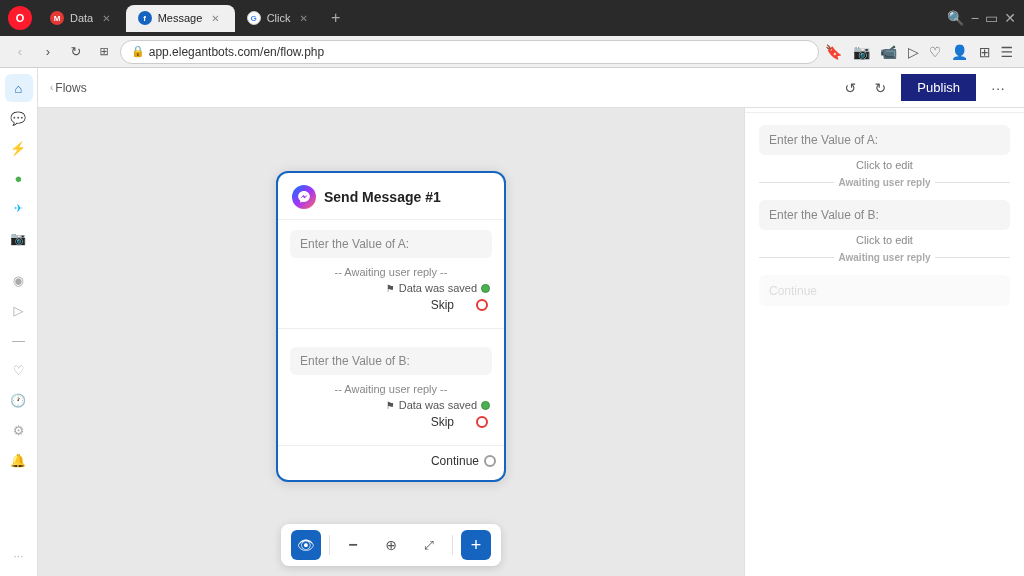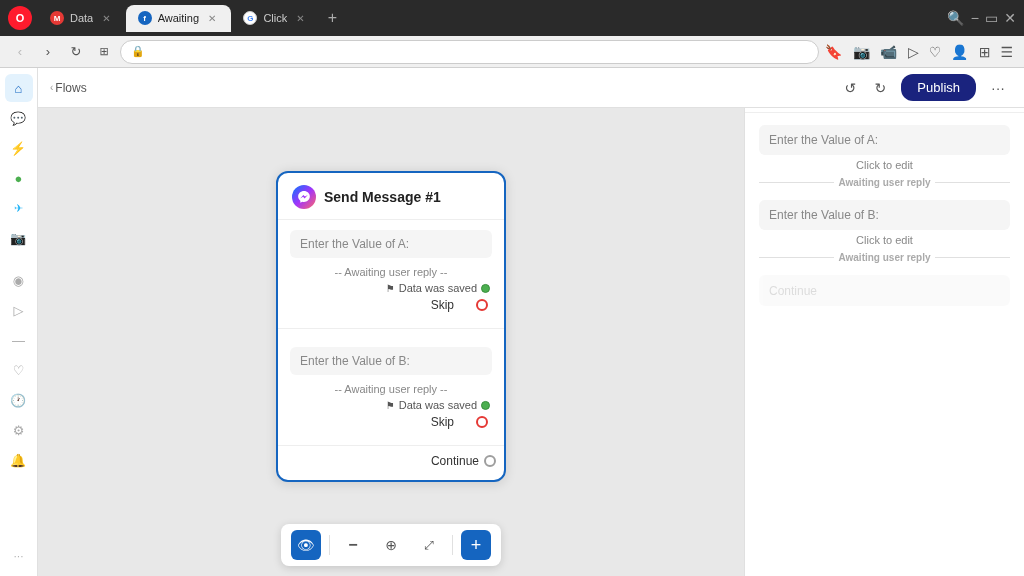--- a/index.html
+++ b/index.html
@@ -26,21 +26,21 @@
     .left-sidebar { width: 38px; background: white; display: flex; flex-direction: column; align-items: center; padding: 6px 0; gap: 2px; border-right: 1px solid #e0e0e0; }
     .sidebar-icon { width: 28px; height: 28px; display: flex; align-items: center; justify-content: center; border-radius: 6px; cursor: pointer; font-size: 14px; color: #555; }
     .sidebar-icon.active { color: #1565c0; }
 
     
     .top-bar { height: 40px; background: white; display: flex; align-items: center; padding: 0 12px; border-bottom: 1px solid #e0e0e0; gap: 8px; position: absolute; top: 68px; left: 38px; right: 0; z-index: 10; }
     .flows-link { color: #555; font-size: 12px; cursor: pointer; display: flex; align-items: center; gap: 2px; }
     .top-bar-spacer { flex: 1; }
     .undo-redo { display: flex; gap: 4px; align-items: center; }
     .undo-btn { width: 26px; height: 26px; display: flex; align-items: center; justify-content: center; border-radius: 4px; cursor: pointer; color: #555; font-size: 14px; }
-    .publish-btn { background: #1a237e; color: white; border: none; border-radius: 12px; padding: 6px 16px; font-size: 13px; cursor: pointer; font-weight: 500; }
+    .publish-btn { background: #1a237e; color: white; border: none; border-radius: 0; padding: 6px 16px; font-size: 13px; cursor: pointer; font-weight: 500; }
     .more-btn { width: 28px; height: 28px; display: flex; align-items: center; justify-content: center; border-radius: 4px; cursor: pointer; color: #555; }
 
     
     .main-area { position: absolute; top: 108px; left: 38px; right: 280px; bottom: 0; background: #e8e8e8; overflow: hidden; }
 
     
     .flow-card { position: absolute; top: 50%; left: 50%; transform: translate(-50%, -55%); background: white; border-radius: 12px; border: 2px solid #1565c0; width: 230px; padding: 0 0 12px 0; box-shadow: 0 2px 12px rgba(0,0,0,0.12); }
     .flow-card-header { display: flex; align-items: center; gap: 8px; padding: 12px 14px 10px; border-bottom: 1px solid #eee; }
     .messenger-icon { width: 24px; height: 24px; border-radius: 50%; background: linear-gradient(135deg, #0078ff, #a334fa, #ff6868); display: flex; align-items: center; justify-content: center; color: white; font-size: 12px; }
     .flow-card-title { font-size: 14px; font-weight: 600; color: #222; }
@@ -89,21 +89,21 @@
     <span style="color:white;font-size:11px;font-weight:bold;">O</span>
   </div>
 
   <div class="tab">
     <div class="tab-favicon" style="background:#e53935;font-size:8px;display:flex;align-items:center;justify-content:center;color:white;font-weight:bold;">M</div>
     <span class="tab-label">Data</span>
     <span class="tab-close">✕</span>
   </div>
   <div class="tab active">
     <div class="tab-favicon" style="background:#1565c0;font-size:8px;display:flex;align-items:center;justify-content:center;color:white;font-weight:bold;">f</div>
-    <span class="tab-label">Awaiting</span>
+    <span class="tab-label">Message</span>
     <span class="tab-close">✕</span>
   </div>
   <div class="tab">
     <div class="tab-favicon" style="background:white;border:1px solid #ccc;font-size:8px;display:flex;align-items:center;justify-content:center;color:#4285f4;font-weight:bold;">G</div>
     <span class="tab-label">Click</span>
     <span class="tab-close">✕</span>
   </div>
   <span class="new-tab">+</span>
 
   <div style="margin-left:auto;display:flex;gap:6px;align-items:center;">
@@ -114,20 +114,21 @@
   </div>
 </div>
 
 <div class="browser-controls">
   <div class="nav-btn disabled">‹</div>
   <div class="nav-btn">›</div>
   <div class="nav-btn">↻</div>
   <div class="nav-btn" style="font-size:11px;">⊞</div>
   <div class="address-bar">
     <span class="lock-icon">🔒</span>
+    <span class="address-text">app.elegantbots.com/en/flow.php</span>
   </div>
   <div class="browser-right-icons">
     <span>🔖</span>
     <span>📷</span>
     <span>📹</span>
     <span>▷</span>
     <span>♡</span>
     <span style="color:#1565c0;">👤</span>
     <span>⊞</span>
     <span>☰</span>

